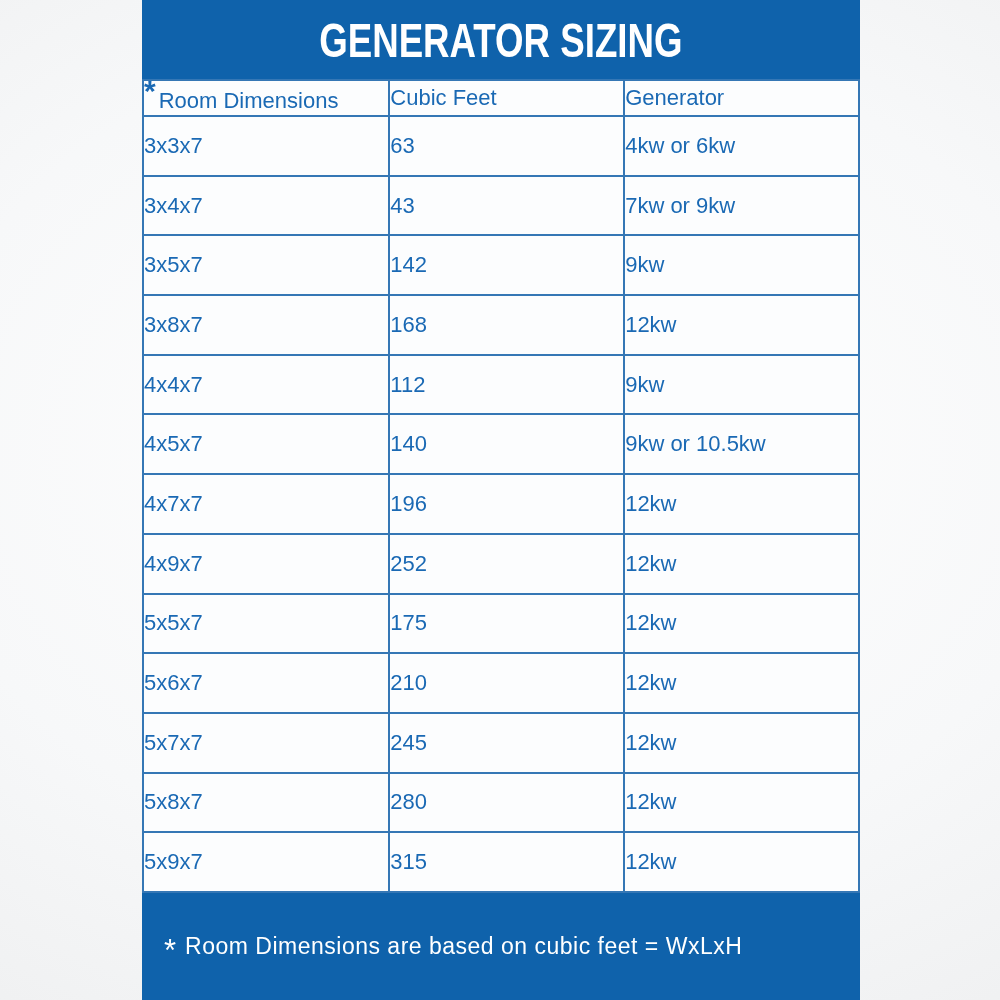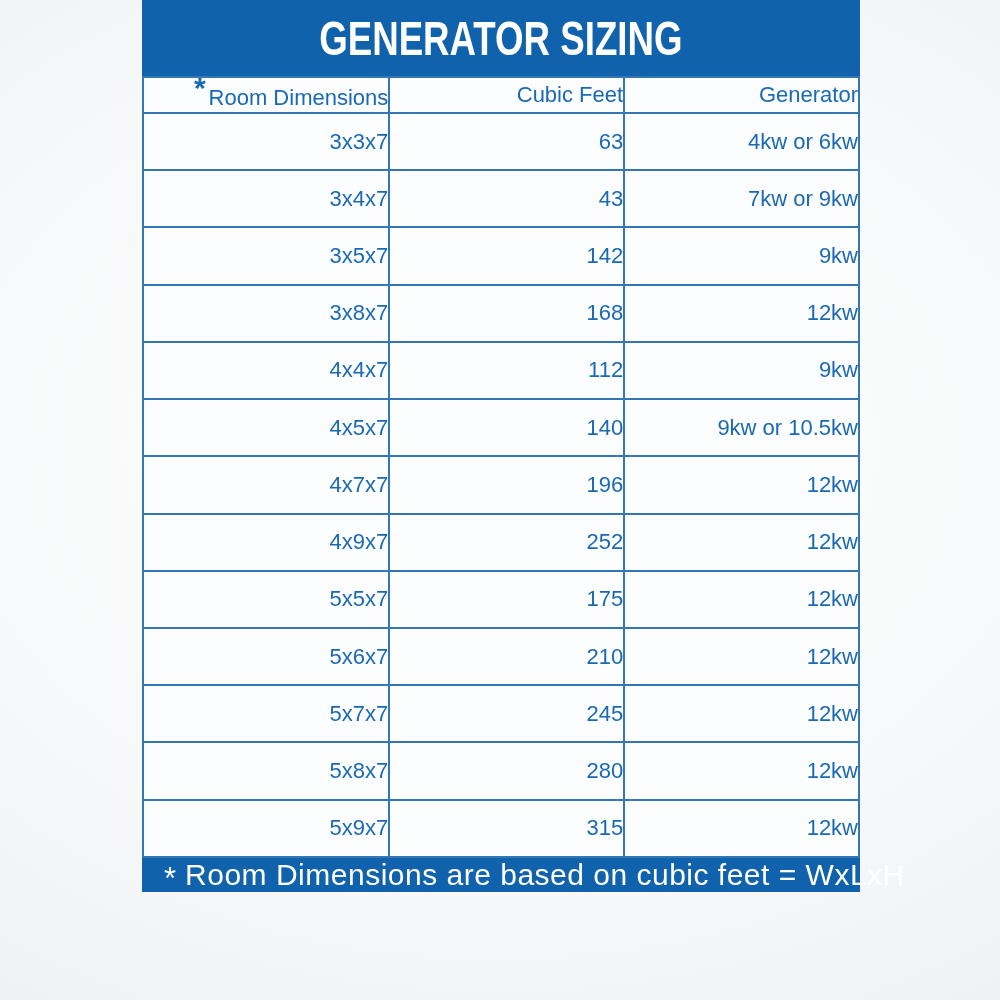--- a/index.html
+++ b/index.html
@@ -13,21 +13,21 @@
     width: 1000px;
     height: 1000px;
     background:
       radial-gradient(130% 95% at 50% 45%, #ffffff 0%, #f7f8f9 45%, #e7e8e9 100%);
   }
   .panel {
     position: absolute;
     left: 142px;
     top: 0;
     width: 718px;
-    height: 892px;
+    height: 1000px;
     background: #0f62ab;
     display: flex;
     flex-direction: column;
   }
   .title-band {
     height: 79px;
     display: flex;
     align-items: center;
     justify-content: center;
     background: #0f62ab;
@@ -46,21 +46,21 @@
     height: 814px;
     border-collapse: collapse;
     table-layout: fixed;
     background: transparent;
   }
   table.sizing th,
   table.sizing td {
     border: 2px solid #3577b5;
     background: #fcfdfe;
     color: #1a69b4;
-    text-align: right;
+    text-align: left;
     vertical-align: middle;
     font-size: 22px;
     font-weight: normal;
     padding: 0;
   }
   table.sizing col.c1 { width: 34.4%; }
   table.sizing col.c2 { width: 32.8%; }
   table.sizing col.c3 { width: 32.8%; }
   .hdr-asterisk {
     position: relative;
@@ -79,21 +79,21 @@
     color: #ffffff;
   }
   .footer-asterisk {
     position: relative;
     top: 4px;
     font-size: 31px;
     margin-right: 9px;
     line-height: 0;
   }
   .footer-text {
-    font-size: 30px;
+    font-size: 23px;
     letter-spacing: 0.5px;
     white-space: nowrap;
   }
 </style>
 </head>
 <body>
 
 <div class="page">
   <div class="panel">
 

